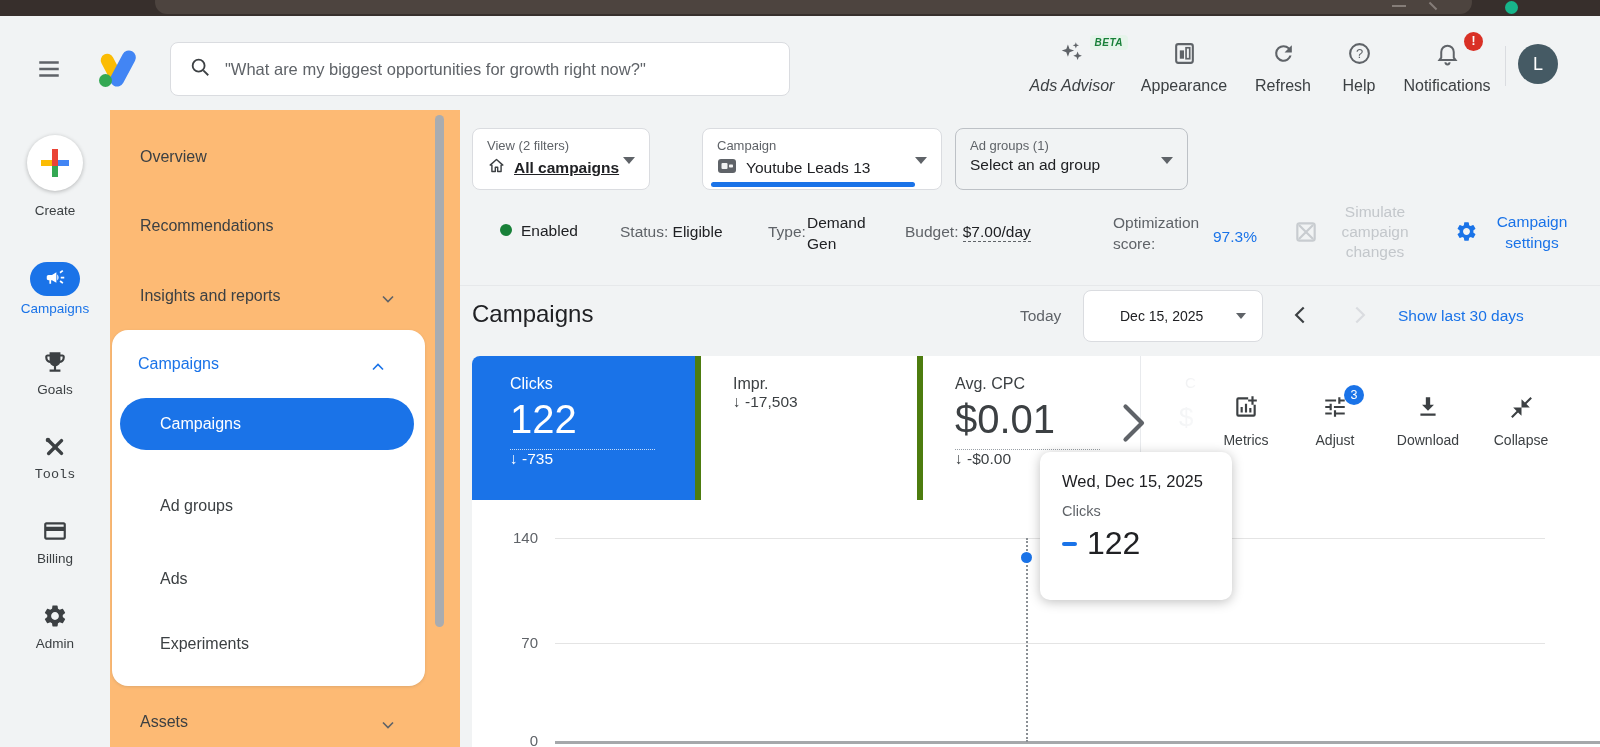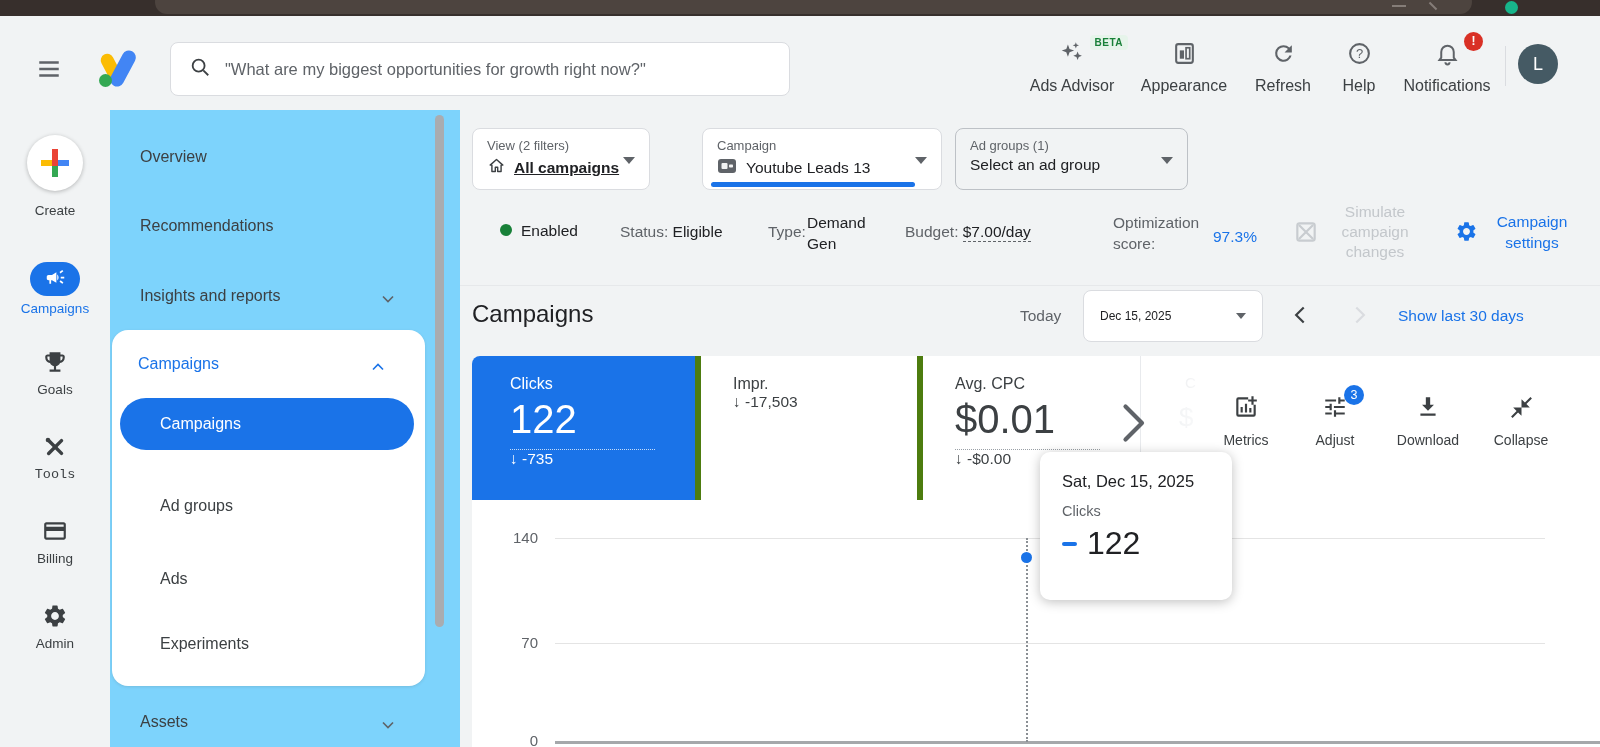--- a/index.html
+++ b/index.html
@@ -40,21 +40,21 @@
   .gplus i { position:absolute; display:block; }
   .gplus .t { left:11px; top:0; width:6px; height:11px; background:#ea4335; }
   .gplus .b { left:11px; top:17px; width:6px; height:11px; background:#34a853; }
   .gplus .l { left:0; top:11px; width:11px; height:6px; background:#fbbc04; }
   .gplus .r { left:17px; top:11px; width:11px; height:6px; background:#4285f4; }
   .gplus .c { left:11px; top:11px; width:6px; height:6px; background:#ea4335; }
   .rail-pill { width:50px; height:34px; border-radius:17px; background:#1a73e8; margin:0 auto; display:flex; align-items:center; justify-content:center; }
   .rail-ico { height:27px; display:flex; align-items:center; justify-content:center; }
 
   
-  .subnav { position:absolute; left:110px; top:110px; width:350px; bottom:0; background:#7dd3fc; z-index:14; }
+  .subnav { position:absolute; left:110px; top:110px; width:350px; bottom:0; background:#fdba74; z-index:14; }
   .subnav-link { position:absolute; left:30px; font-size:16px; color:#3c4043; cursor:pointer; white-space:nowrap; }
   .subnav-chev { position:absolute; left:268px; cursor:pointer; }
   .nav-card { position:absolute; left:2px; top:220px; width:313px; height:356px; background:#fff; border-radius:16px; box-shadow:0 1px 3px rgba(60,64,67,.15); }
   .nav-card .group-lbl { position:absolute; left:26px; top:25px; font-size:16px; color:#1a73e8; cursor:pointer; }
   .nav-card .group-chev { position:absolute; left:256px; top:27px; cursor:pointer; }
   .nav-sel-pill { position:absolute; left:8px; top:68px; width:294px; height:52px; border-radius:26px; background:#1a73e8; color:#fff; font-size:16px; line-height:52px; padding-left:40px; cursor:pointer; }
   .nav-sub { position:absolute; left:48px; font-size:16px; color:#3c4043; cursor:pointer; }
   .nav-scrollbar { position:absolute; left:325px; top:5px; width:9px; height:512px; border-radius:5px; background:#a9acb0; cursor:pointer; }
 
   
@@ -79,21 +79,21 @@
   .dashed-u { border-bottom:1.5px dashed #5f6368; padding-bottom:1px; cursor:pointer; }
   .opt-score { color:#1a73e8; cursor:pointer; }
   .sim-disabled { color:#c3c7cb; text-align:center; line-height:20px; }
   .settings-link { color:#1a73e8; text-align:center; line-height:21px; cursor:pointer; }
 
   .main-divider { position:absolute; left:0; right:0; top:175px; border-top:1px solid #e6e8ea; }
 
   .sec-title { position:absolute; left:12px; top:190px; font-size:24px; color:#202124; }
   .today-lbl { position:absolute; left:560px; top:197px; font-size:15.5px; color:#5f6368; }
   .date-box { position:absolute; left:623px; top:180px; width:180px; height:52px; background:#fff; border:1px solid #dadce0; border-radius:8px; display:flex; align-items:center; padding:0 16px; cursor:pointer; }
-  .date-box .dval { font-size:12px; color:#202124; flex:1; }
+  .date-box .dval { font-size:14px; color:#202124; flex:1;margin-left:20px; }
   .date-box .caret { width:0; height:0; border-left:5.5px solid transparent; border-right:5.5px solid transparent; border-top:6.5px solid #5f6368; }
   .date-nav { position:absolute; top:192px; width:28px; height:28px; cursor:pointer; }
   .link-blue { position:absolute; left:938px; top:197px; font-size:15.5px; color:#1a73e8; cursor:pointer; white-space:nowrap; }
 
   
   .panel { position:absolute; left:12px; right:0; top:246px; bottom:0; background:#fff; border-radius:8px 0 0 0; }
   .scorecard { position:absolute; top:0; height:144px; padding:19px 0 0 38px; cursor:pointer; }
   .scorecard .sc-label { font-size:16px; color:#3c4043; }
   .scorecard .sc-value { display:inline-block; margin-top:4px; font-size:40px; color:#3c4043; border-bottom:1px dotted #9aa0a6; padding-bottom:7px; min-width:145px; }
   .scorecard .sc-delta { font-size:15.5px; color:#3c4043; }
@@ -152,21 +152,21 @@
     <div class="search-box">
       <span>
         <svg width="22" height="22" viewBox="0 0 24 24">
             <circle cx="10.5" cy="10.5" r="6.5" fill="none" stroke="#3c4043" stroke-width="2"></circle>
             <path d="M15.6 15.6L21 21" stroke="#3c4043" stroke-width="2"></path>
           </svg>
       </span>
       <input type="text" placeholder="&quot;What are my biggest opportunities for growth right now?&quot;" style="">
     </div>
 
-    <div class="hdr-item" style="left:1024px;">
+    <div class="hdr-item" style="left:1024px;font-style:italic;">
       <div class="ic">
         <span>
           <svg width="28" height="28" viewBox="0 0 24 24" fill="#5f6368">
             <path d="M8.5 5.5l1.4 3.9 3.9 1.4-3.9 1.4-1.4 3.9-1.4-3.9-3.9-1.4 3.9-1.4z"></path>
             <path d="M16.8 11.5l1 2.7 2.7 1-2.7 1-1 2.7-1-2.7-2.7-1 2.7-1z"></path>
             <path d="M15.3 3.6l.7 2 2 .7-2 .7-.7 2-.7-2-2-.7 2-.7z"></path>
           </svg>
         </span>
         <span class="beta-badge">BETA</span>
       </div>
@@ -490,21 +490,21 @@
       <div class="ytick" style="top:173px;">140</div>
       <div class="ytick" style="top:278px;">70</div>
       <div class="ytick" style="top:376px;">0</div>
       <div class="gridline" style="top:182px;"></div>
       <div class="gridline" style="top:287px;"></div>
       <div class="axis0"></div>
       <div class="vline"></div>
       <div class="chart-dot"></div>
 
       <div class="chart-tooltip">
-        <div class="tt-date">Sat, Dec 15, 2025</div>
+        <div class="tt-date">Wed, Dec 15, 2025</div>
         <div class="tt-series">Clicks</div>
         <div class="tt-row">
           <span class="tt-mark"></span>
           <span class="tt-value">122</span>
         </div>
       </div>
 
     </section>
   </main>
 </div>

